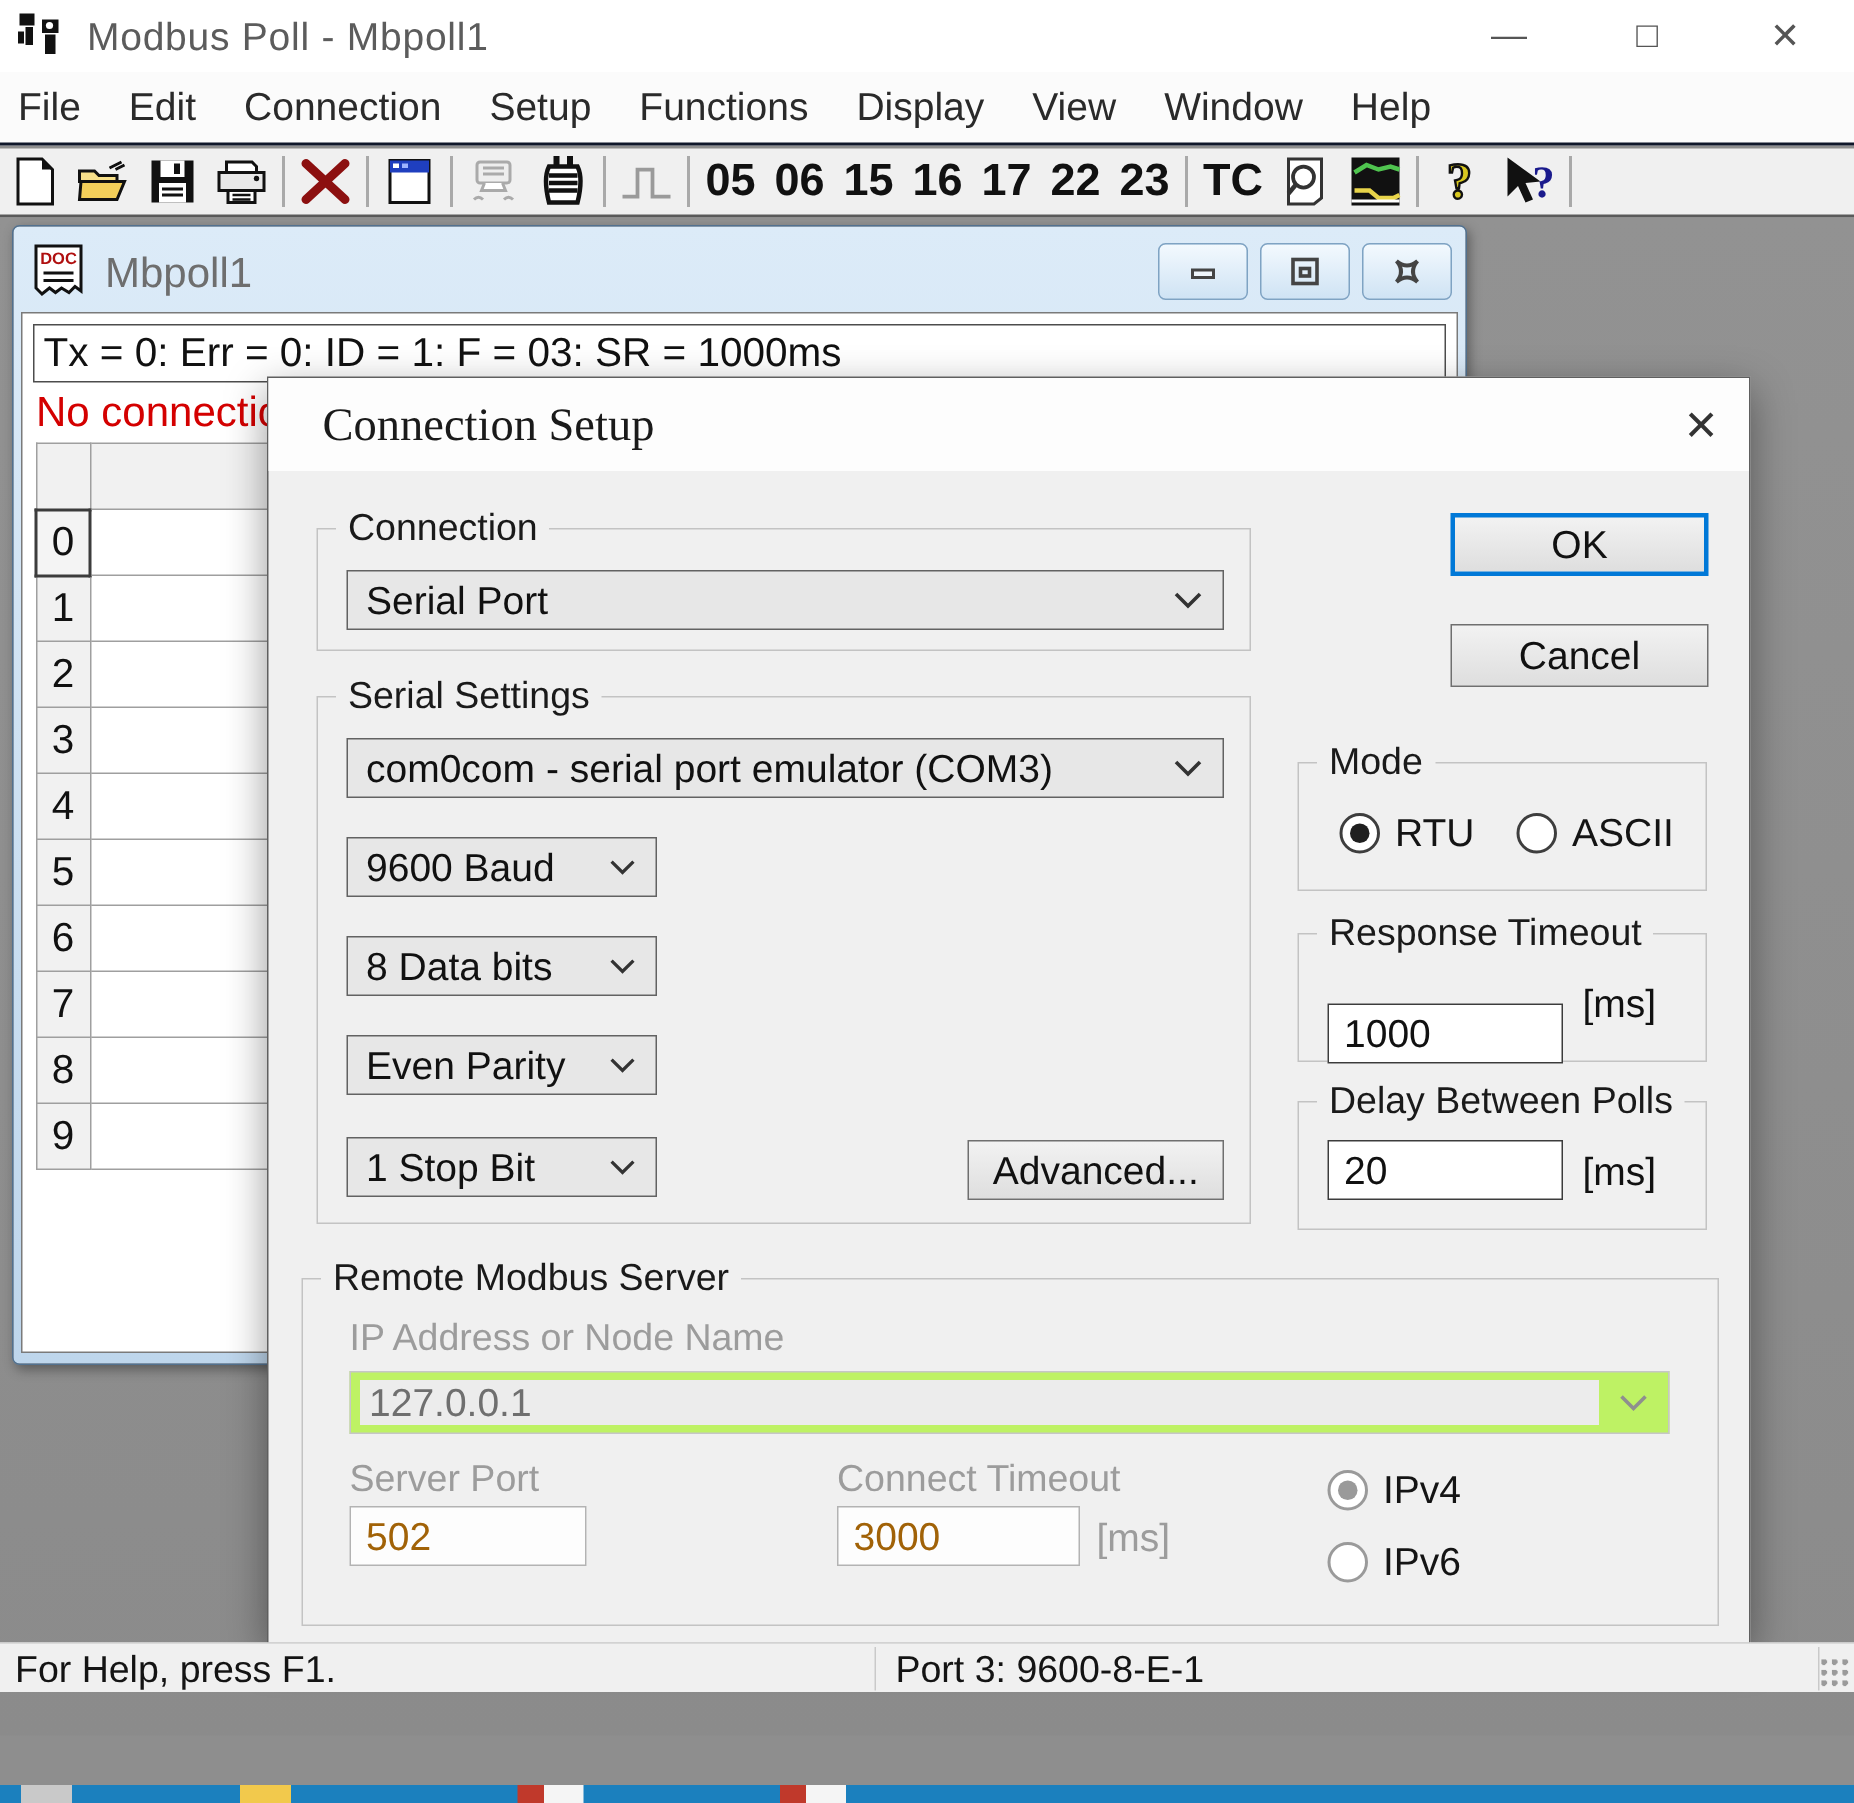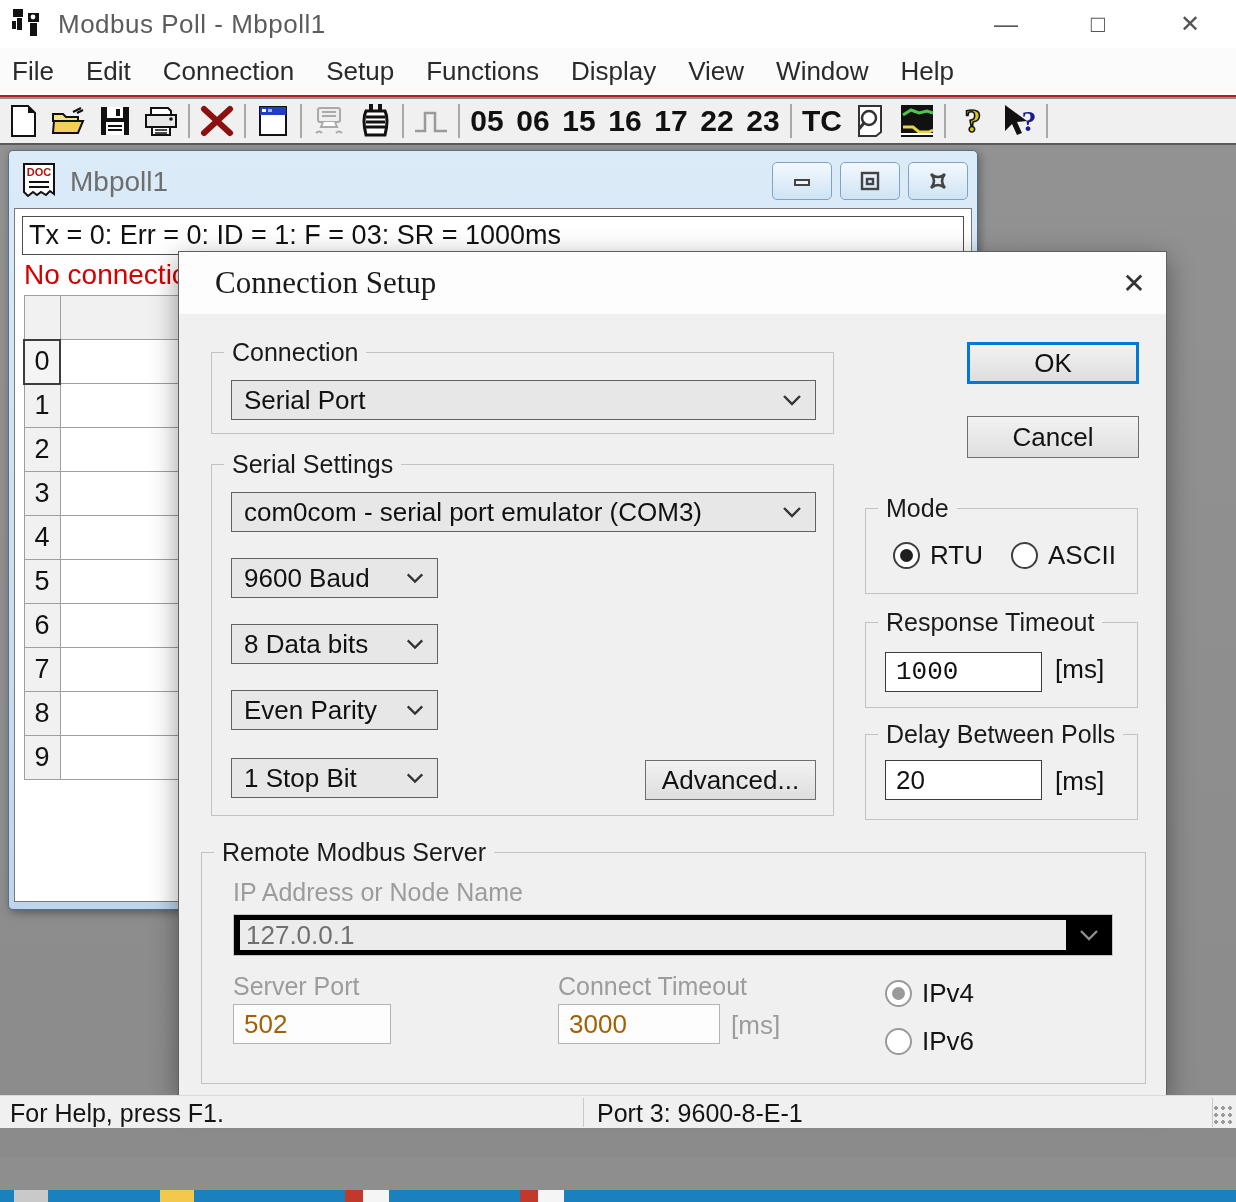--- a/index.html
+++ b/index.html
@@ -6,21 +6,21 @@
   html,body { width:1236px; height:1202px; }
   body { font-family:"Liberation Sans", sans-serif; background:#8e8e8e; position:relative; overflow:hidden; }
 
   
   .titlebar { position:absolute; left:0; top:0; width:1236px; height:48px; background:#ffffff; display:flex; align-items:center; }
   .app-icon { width:34px; height:34px; margin-left:10px; }
   .title-text { margin-left:14px; font-size:26px; color:#5c5c5c; letter-spacing:.5px; }
   .caption-btns { position:absolute; right:0; top:0; height:48px; display:flex; }
   .cap-btn { width:92px; height:48px; display:flex; align-items:center; justify-content:center; font-size:24px; color:#555; }
 
-  .menubar { position:absolute; left:0; top:48px; width:1236px; height:49px; background:#fbfbfb; display:flex; align-items:center; gap:32px; padding-left:12px; border-bottom:2px solid #b91c1c; }
+  .menubar { position:absolute; left:0; top:48px; width:1236px; height:49px; background:#fbfbfb; display:flex; align-items:center; gap:32px; padding-left:12px; border-bottom:2px solid #0f172a; }
   .menu-item { font-size:26px; color:#2a2a2a; }
 
   .toolbar { position:absolute; left:0; top:99px; width:1236px; height:46px; background:#f0f0f0; display:flex; align-items:center; border-bottom:2px solid #5a5a5a; }
   .tb-btn { width:46px; height:42px; display:flex; align-items:center; justify-content:center; }
   .tb-sep { width:2px; height:34px; background:#a9a9a9; margin:0 4px; }
   .tb-num { font-size:30px; font-weight:bold; color:#111; width:46px; text-align:center; font-family:"Liberation Sans", sans-serif; }
   .tb-tc { font-size:30px; font-weight:bold; color:#111; width:52px; text-align:center; }
 
   
   .mdi { position:absolute; left:0; top:145px; width:1236px; height:1012px; background:linear-gradient(180deg,#929292,#8b8b8b); }
@@ -49,21 +49,21 @@
   .dialog { position:absolute; left:178px; top:106px; width:989px; height:845px; background:#f0f0f0; border:1px solid #5f5f5f; box-shadow:0 8px 26px rgba(0,0,0,.4); }
   .dlg-titlebar { height:62px; background:#fdfdfd; display:flex; align-items:center; justify-content:space-between; }
   .dlg-title { margin-left:36px; font-size:31px; color:#1a1a1a;font-family:Liberation Serif, serif; }
   .dlg-close { width:64px; height:62px; display:flex; align-items:center; justify-content:center; font-size:28px; color:#333; }
 
   .group { position:absolute; border:1px solid #c3c3c3; }
   .group > .glabel { position:absolute; top:-15px; left:12px; background:#f0f0f0; padding:0 8px; font-size:25px; color:#1a1a1a; white-space:nowrap; }
 
   .combo { position:absolute; background:#e7e7e7; border:1px solid #626262; display:flex; align-items:center; font-size:26px; color:#111; padding-left:12px; }
   .combo .chev { position:absolute; right:12px; top:50%; transform:translateY(-50%); }
-  .combo.disabled { background:#000000; border-color:#c6c6c6; color:#6f6f6f; }
+  .combo.disabled { background:#bef264; border-color:#c6c6c6; color:#6f6f6f; }
   .combo.disabled .inner { position:absolute; left:6px; top:5px; right:46px; bottom:5px; background:#ececec; z-index:0; }
   .combo.disabled span { position:relative; z-index:1; }
 
   .btn { position:absolute; background:linear-gradient(180deg,#f2f2f2,#dedede); border:1px solid #6f6f6f; display:flex; align-items:center; justify-content:center; font-size:26px; color:#111; }
   .btn.default { border:3px solid #0078d7; }
 
   .tinput { position:absolute; background:#ffffff; border:1px solid #3c3c3c; font-size:26px; color:#111; padding:2px 10px; display:flex; align-items:center; }
   .tinput.disabled { border-color:#b3b3b3; color:#a16207; background:#fdfdfd; }
   .unit { position:absolute; font-size:26px; color:#111; }
   .unit.gray { color:#9c9c9c; }
@@ -378,21 +378,21 @@
       <span class="radio-label">RTU</span>
     </div>
     <div class="radio-row" style="left:832px; top:288px;">
       <div class="radio"></div>
       <span class="radio-label">ASCII</span>
     </div>
 
     <div class="group" style="left:686px; top:370px; width:273px; height:86px;">
       <span class="glabel">Response Timeout</span>
     </div>
-    <div class="tinput" style="left:706px; top:400px; width:157px; height:40px;font-family:Liberation Mono, monospace;">1000</div>
+    <div class="tinput" style="left:706px; top:417px; width:157px; height:40px;">1000</div>
     <div class="unit" style="left:876px; top:402px;">[ms]</div>
 
     <div class="group" style="left:686px; top:482px; width:273px; height:86px;">
       <span class="glabel">Delay Between Polls</span>
     </div>
     <div class="tinput" style="left:706px; top:508px; width:157px; height:40px;">20</div>
     <div class="unit" style="left:876px; top:514px;">[ms]</div>
 
     <div class="group" style="left:22px; top:600px; width:945px; height:232px;">
       <span class="glabel">Remote Modbus Server</span>

